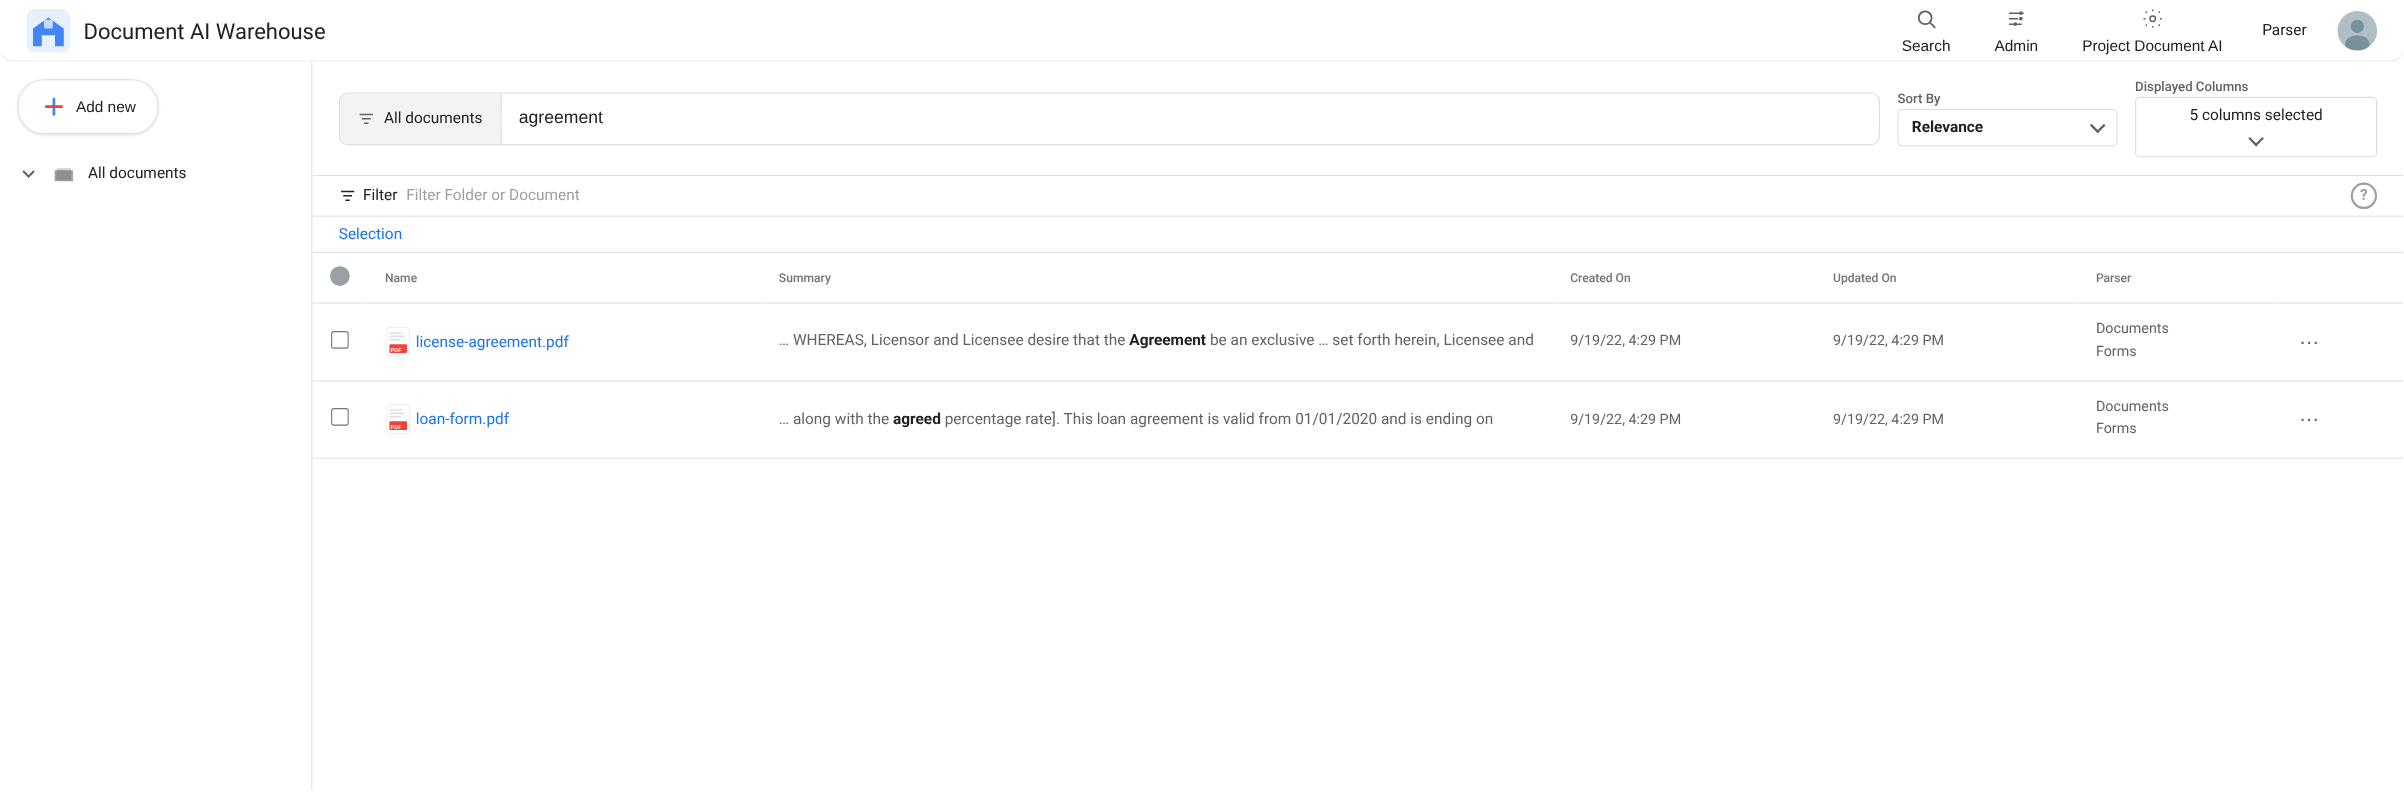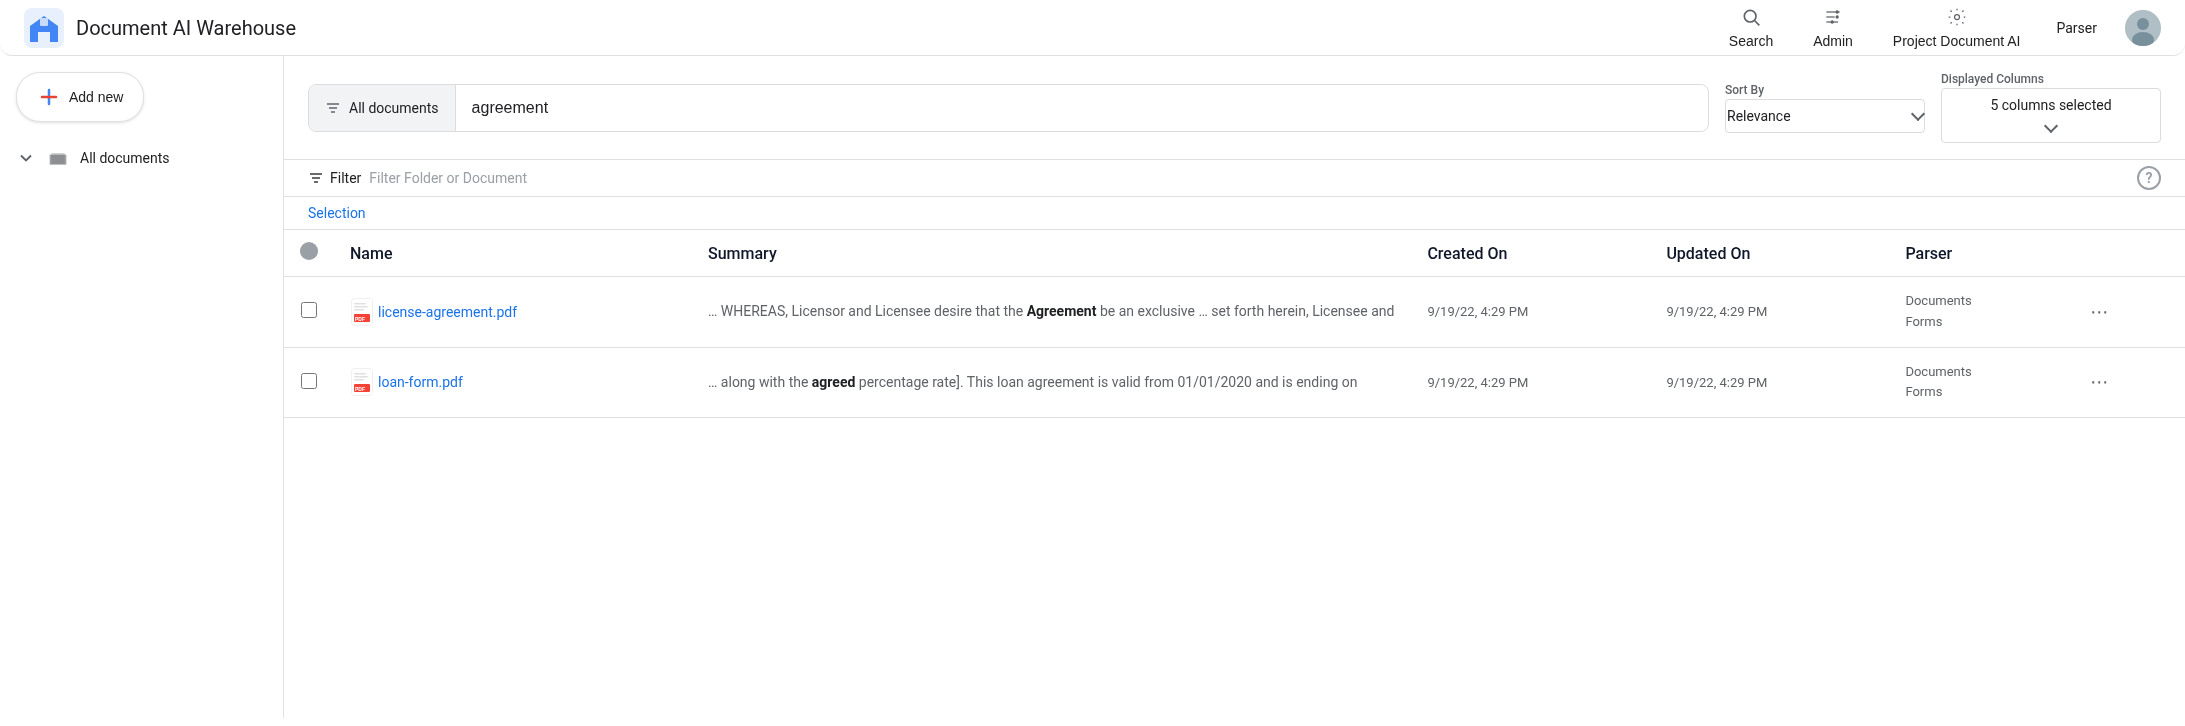--- a/index.html
+++ b/index.html
@@ -164,26 +164,27 @@
       font-size: 12px;
       color: #5f6368;
       font-weight: 500;
     }
     .sort-select {
       display: flex;
       align-items: center;
       gap: 8px;
       border: 1px solid #dadce0;
       border-radius: 4px;
-      padding: 8px 1px;
+      padding: 8px 12px;
       cursor: pointer;
       background: #fff;
       font-size: 14px;
       justify-content: space-between;
       min-width: 200px;
+      font-weight: bold;
     }
     .columns-container {
       display: flex;
       flex-direction: column;
       gap: 2px;
       min-width: 220px;
     }
     .columns-label {
       font-size: 12px;
       color: #5f6368;
@@ -261,23 +262,23 @@
     table {
       width: 100%;
       border-collapse: collapse;
     }
     thead tr {
       border-bottom: 1px solid #e0e0e0;
     }
     thead th {
       padding: 12px 16px;
       text-align: left;
-      font-size: 16px;
+      font-size: 11px;
       font-weight: 500;
-      color: #0f172a;
+      color: #737373;
       white-space: nowrap;
     }
     tbody tr {
       border-bottom: 1px solid #e0e0e0;
     }
     tbody td {
       padding: 14px 16px;
       font-size: 14px;
       color: #202124;
       vertical-align: middle;

